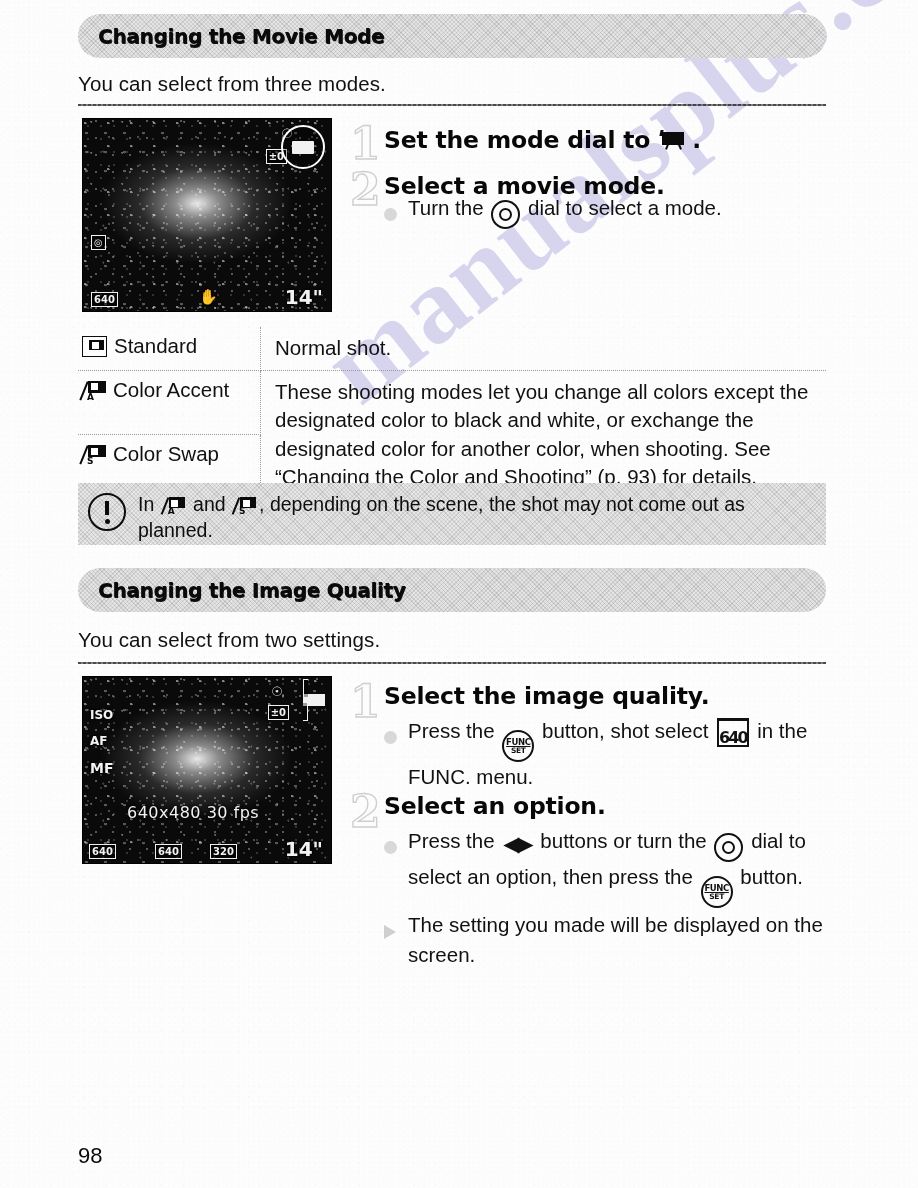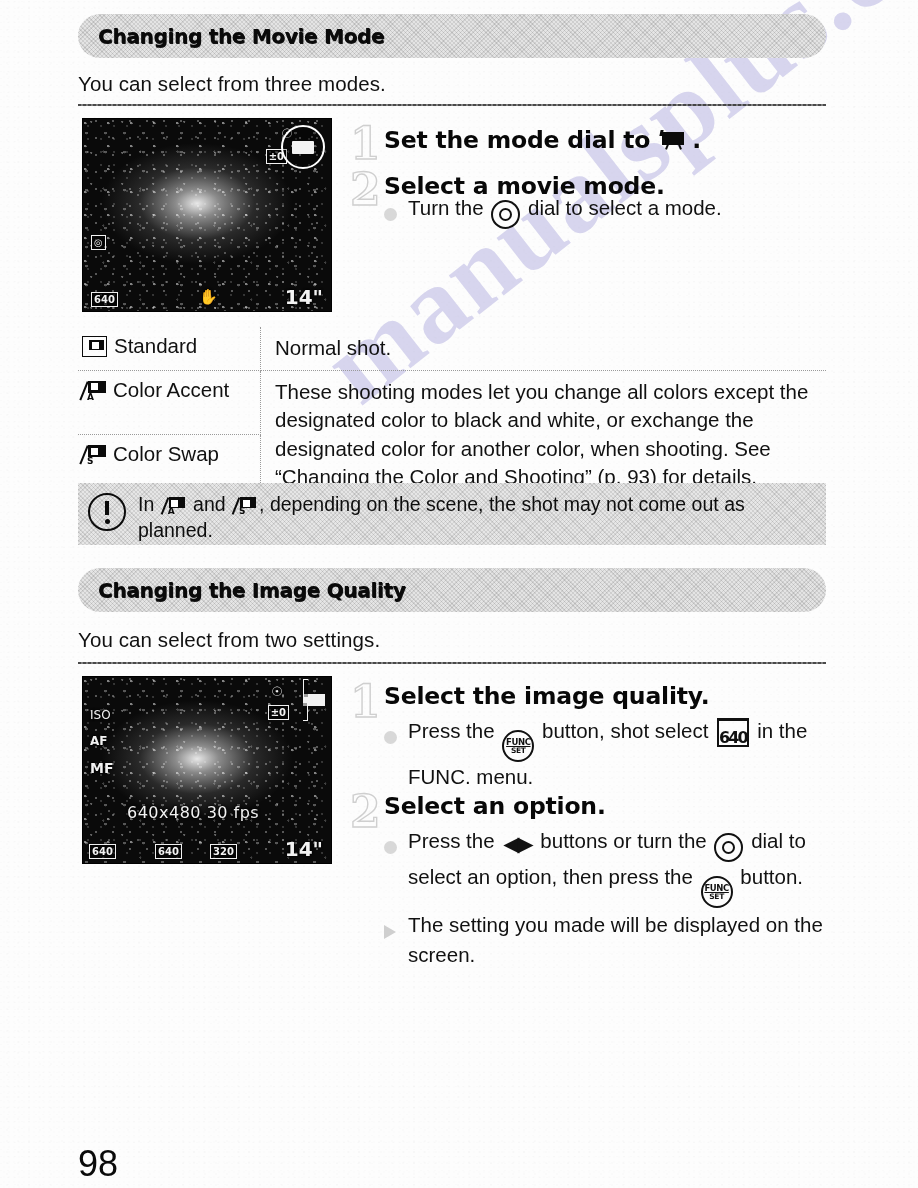--- a/index.html
+++ b/index.html
@@ -395,21 +395,21 @@
   .caution .ctext {
     font-size: 19.5px;
     line-height: 26px;
     color: #0d0d0d;
   }
 
   .page-number {
     position: absolute;
     left: 78px;
     top: 1143px;
-    font-size: 36px;
+    font-size: 22px;
     color: #0a0a0a;
     font-family: "Liberation Sans", sans-serif;
   }
 </style>
 </head>
 <body>
 
 <div class="page">
   <div class="paper-noise"></div>
 
@@ -513,21 +513,21 @@
 
   <div class="heading-bar" style="top:568px;">
     <span class="heading-text">Changing the Image Quality</span>
   </div>
 
   <div class="intro-line" style="top:628px;">You can select from two settings.</div>
 
   <div class="hrule" style="top:662px;"></div>
 
   <div class="lcd" style="left:82px; top:676px; width:248px; height:186px;">
-    <div class="osd" style="left:7px; top:32px; font-size:12px; font-weight:400;">ISO</div>
+    <div class="osd" style="left:7px; top:32px; font-size:12px; font-weight:700;">ISO</div>
     <div class="osd" style="left:7px; top:58px; font-size:12px; font-weight:700;">AF</div>
     <div class="osd" style="left:7px; top:84px; font-size:14px; font-weight:700;">MF</div>
     <div class="osd" style="right:48px; top:8px; font-size:13px;">☉</div>
     <div class="osd" style="right:42px; top:30px;">
       <span class="osd-box">±0</span>
     </div>
     <div class="osd" style="right:6px; top:6px;">
       <span class="osd-box" style="padding:3px 4px;">
         <span style="display:block;width:22px;height:12px;background:#f2f2f2;"></span>
       </span>

